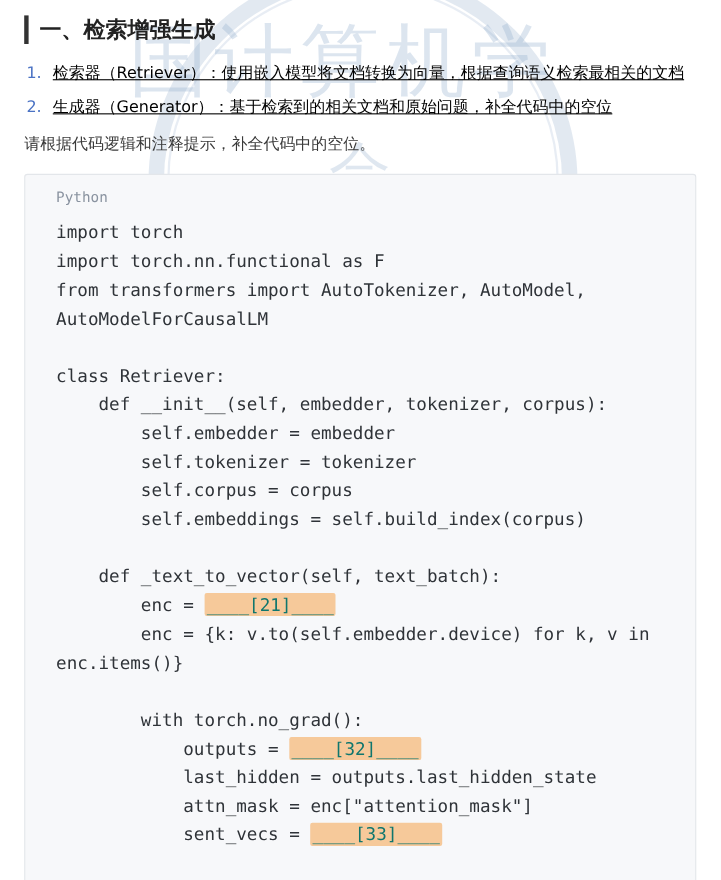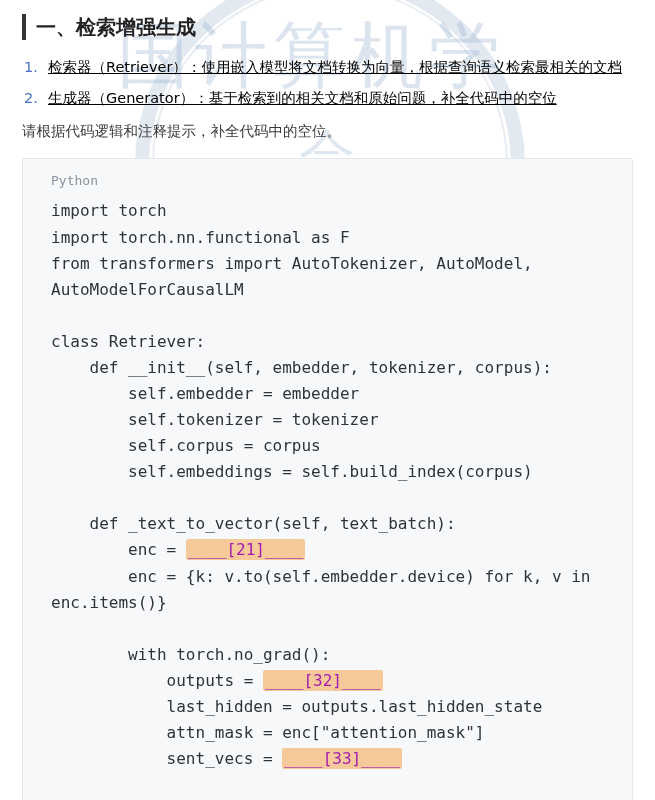--- a/index.html
+++ b/index.html
@@ -157,21 +157,21 @@
     font-size: 16px;
     line-height: 1.63;
     color: #2f3338;
     white-space: pre-wrap;
     word-break: break-word;
   }
   .blank {
     background: #f6c99a;
     border-radius: 2px;
     padding: 1px 2px;
-    color: #a21caf;
+    color: #0f766e;
     font-family: "DejaVu Sans Mono", monospace;
   }
 </style>
 </head>
 <body>
 
 <div class="watermark"></div>
 <div class="watermark-inner"></div>
 <div class="watermark-text">国计算机学</div>
 <div class="watermark-text2">会</div>

